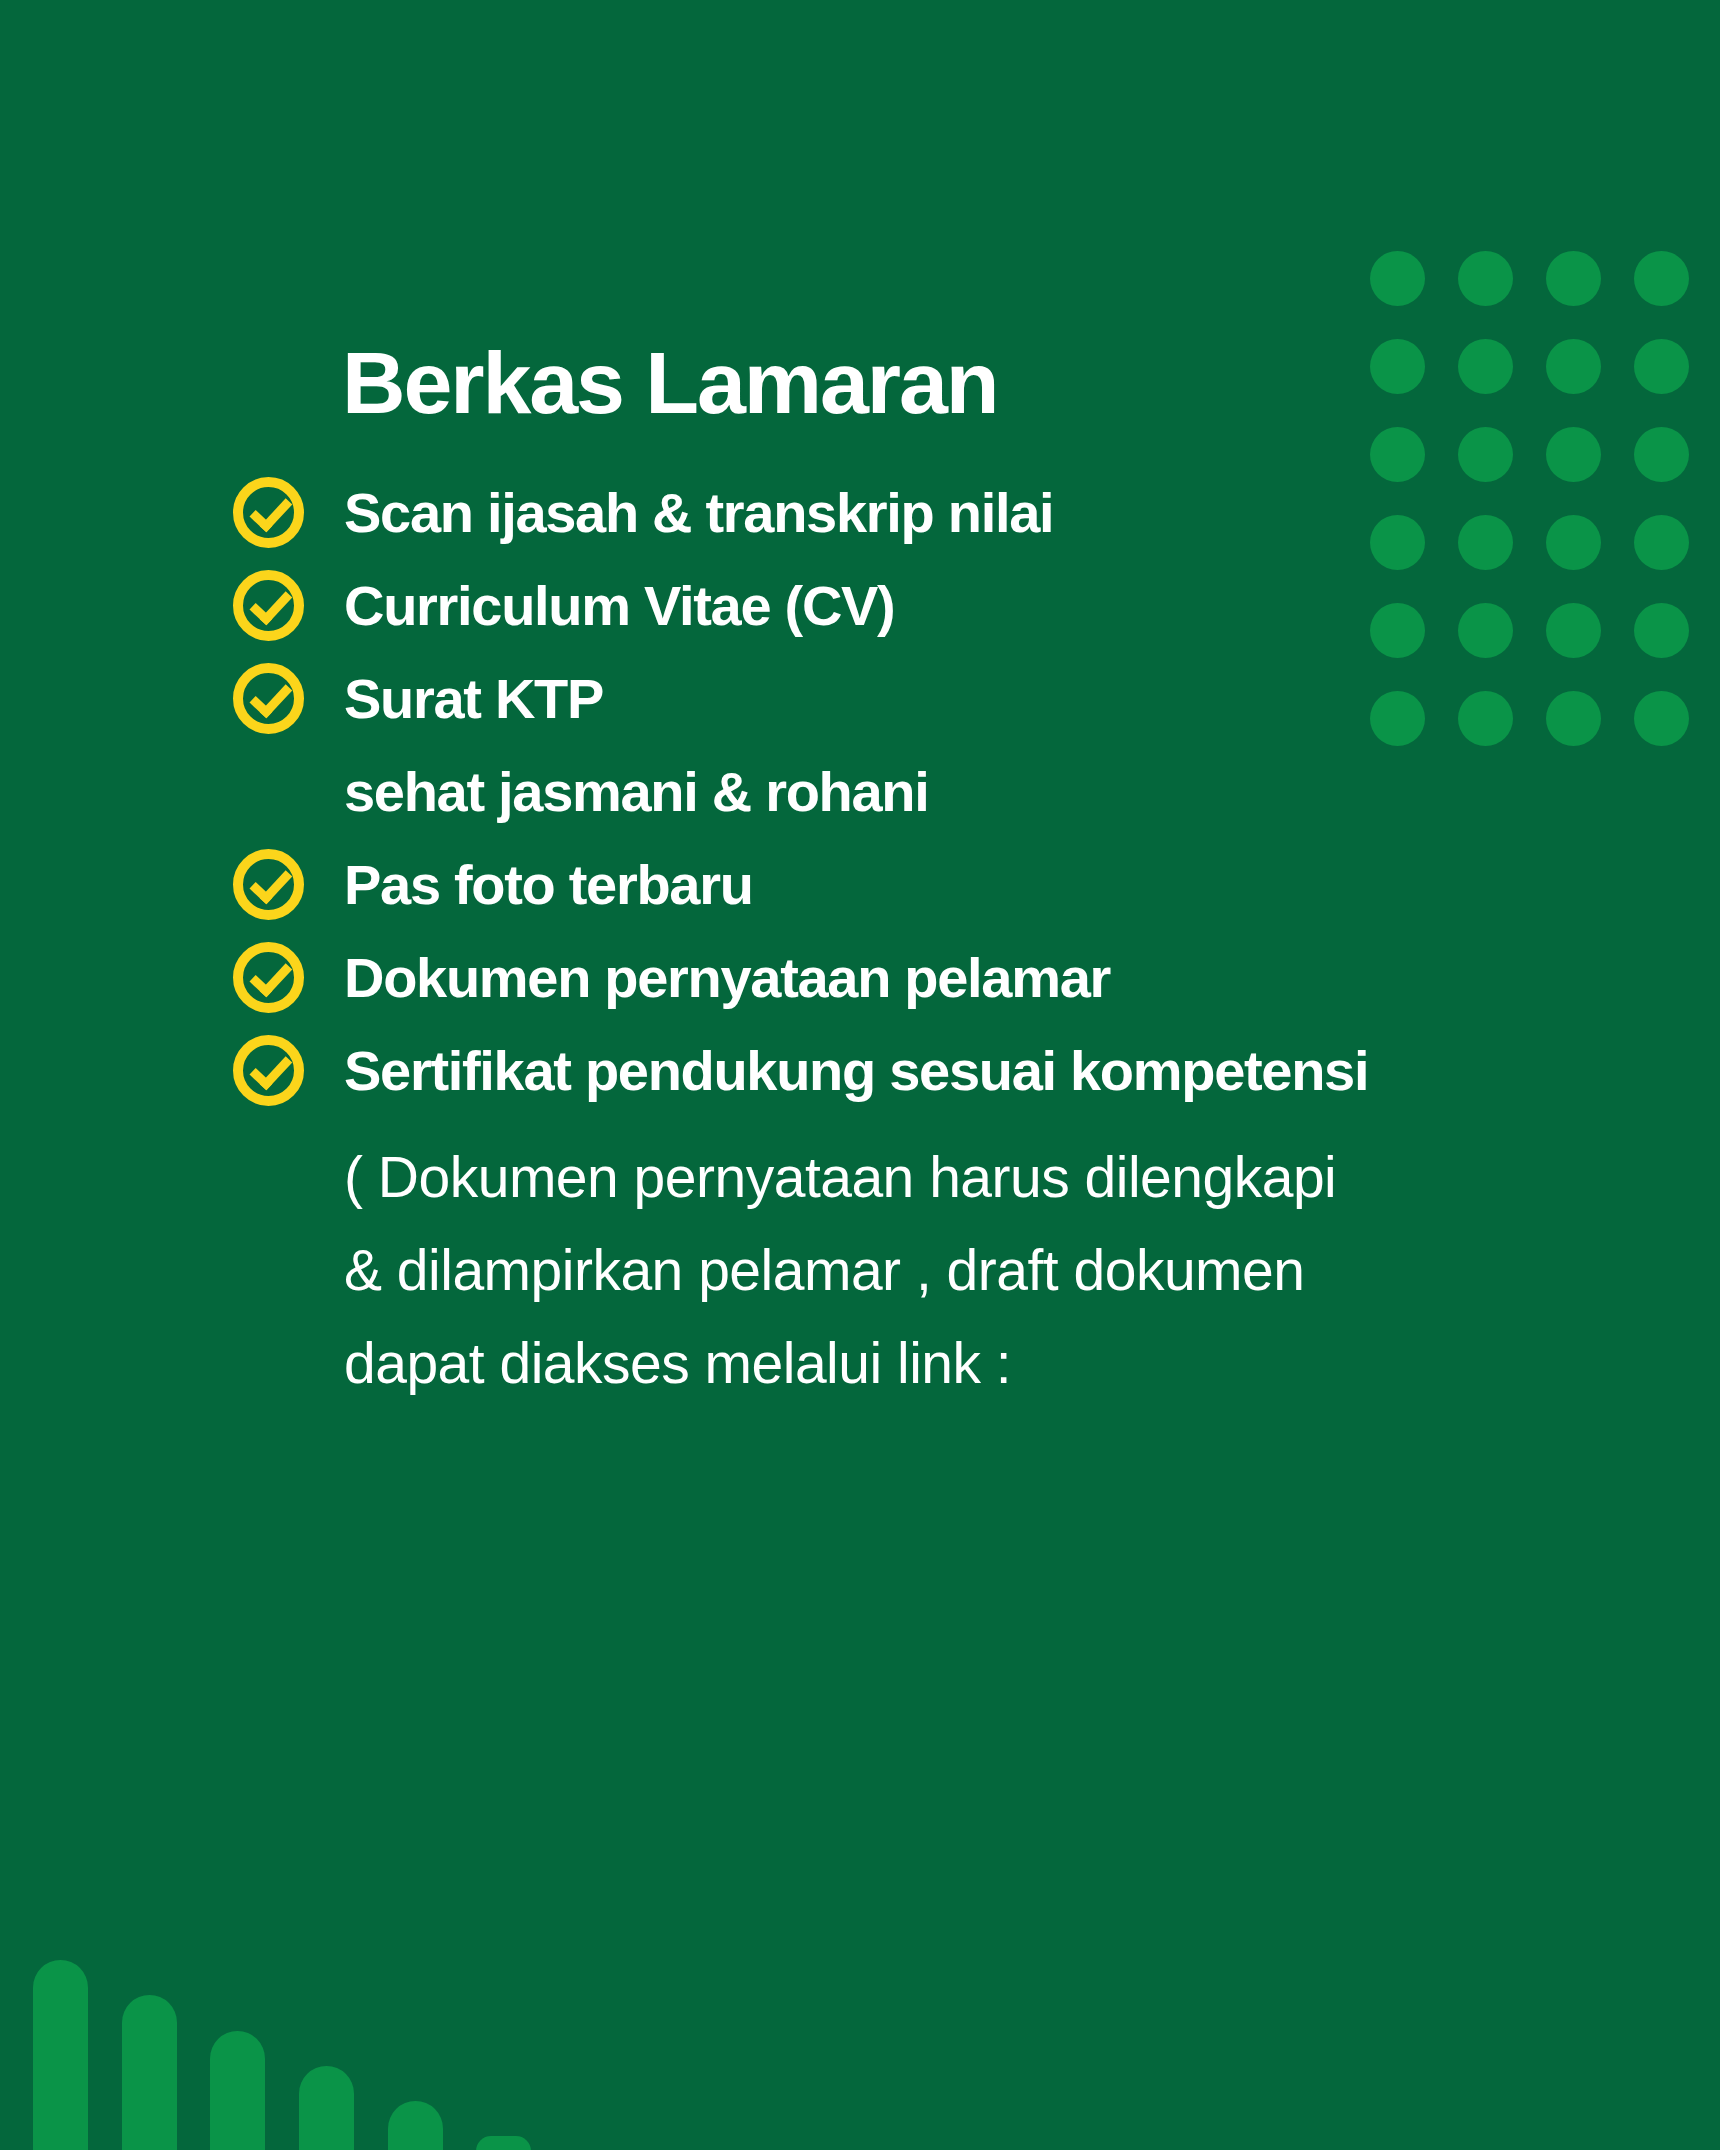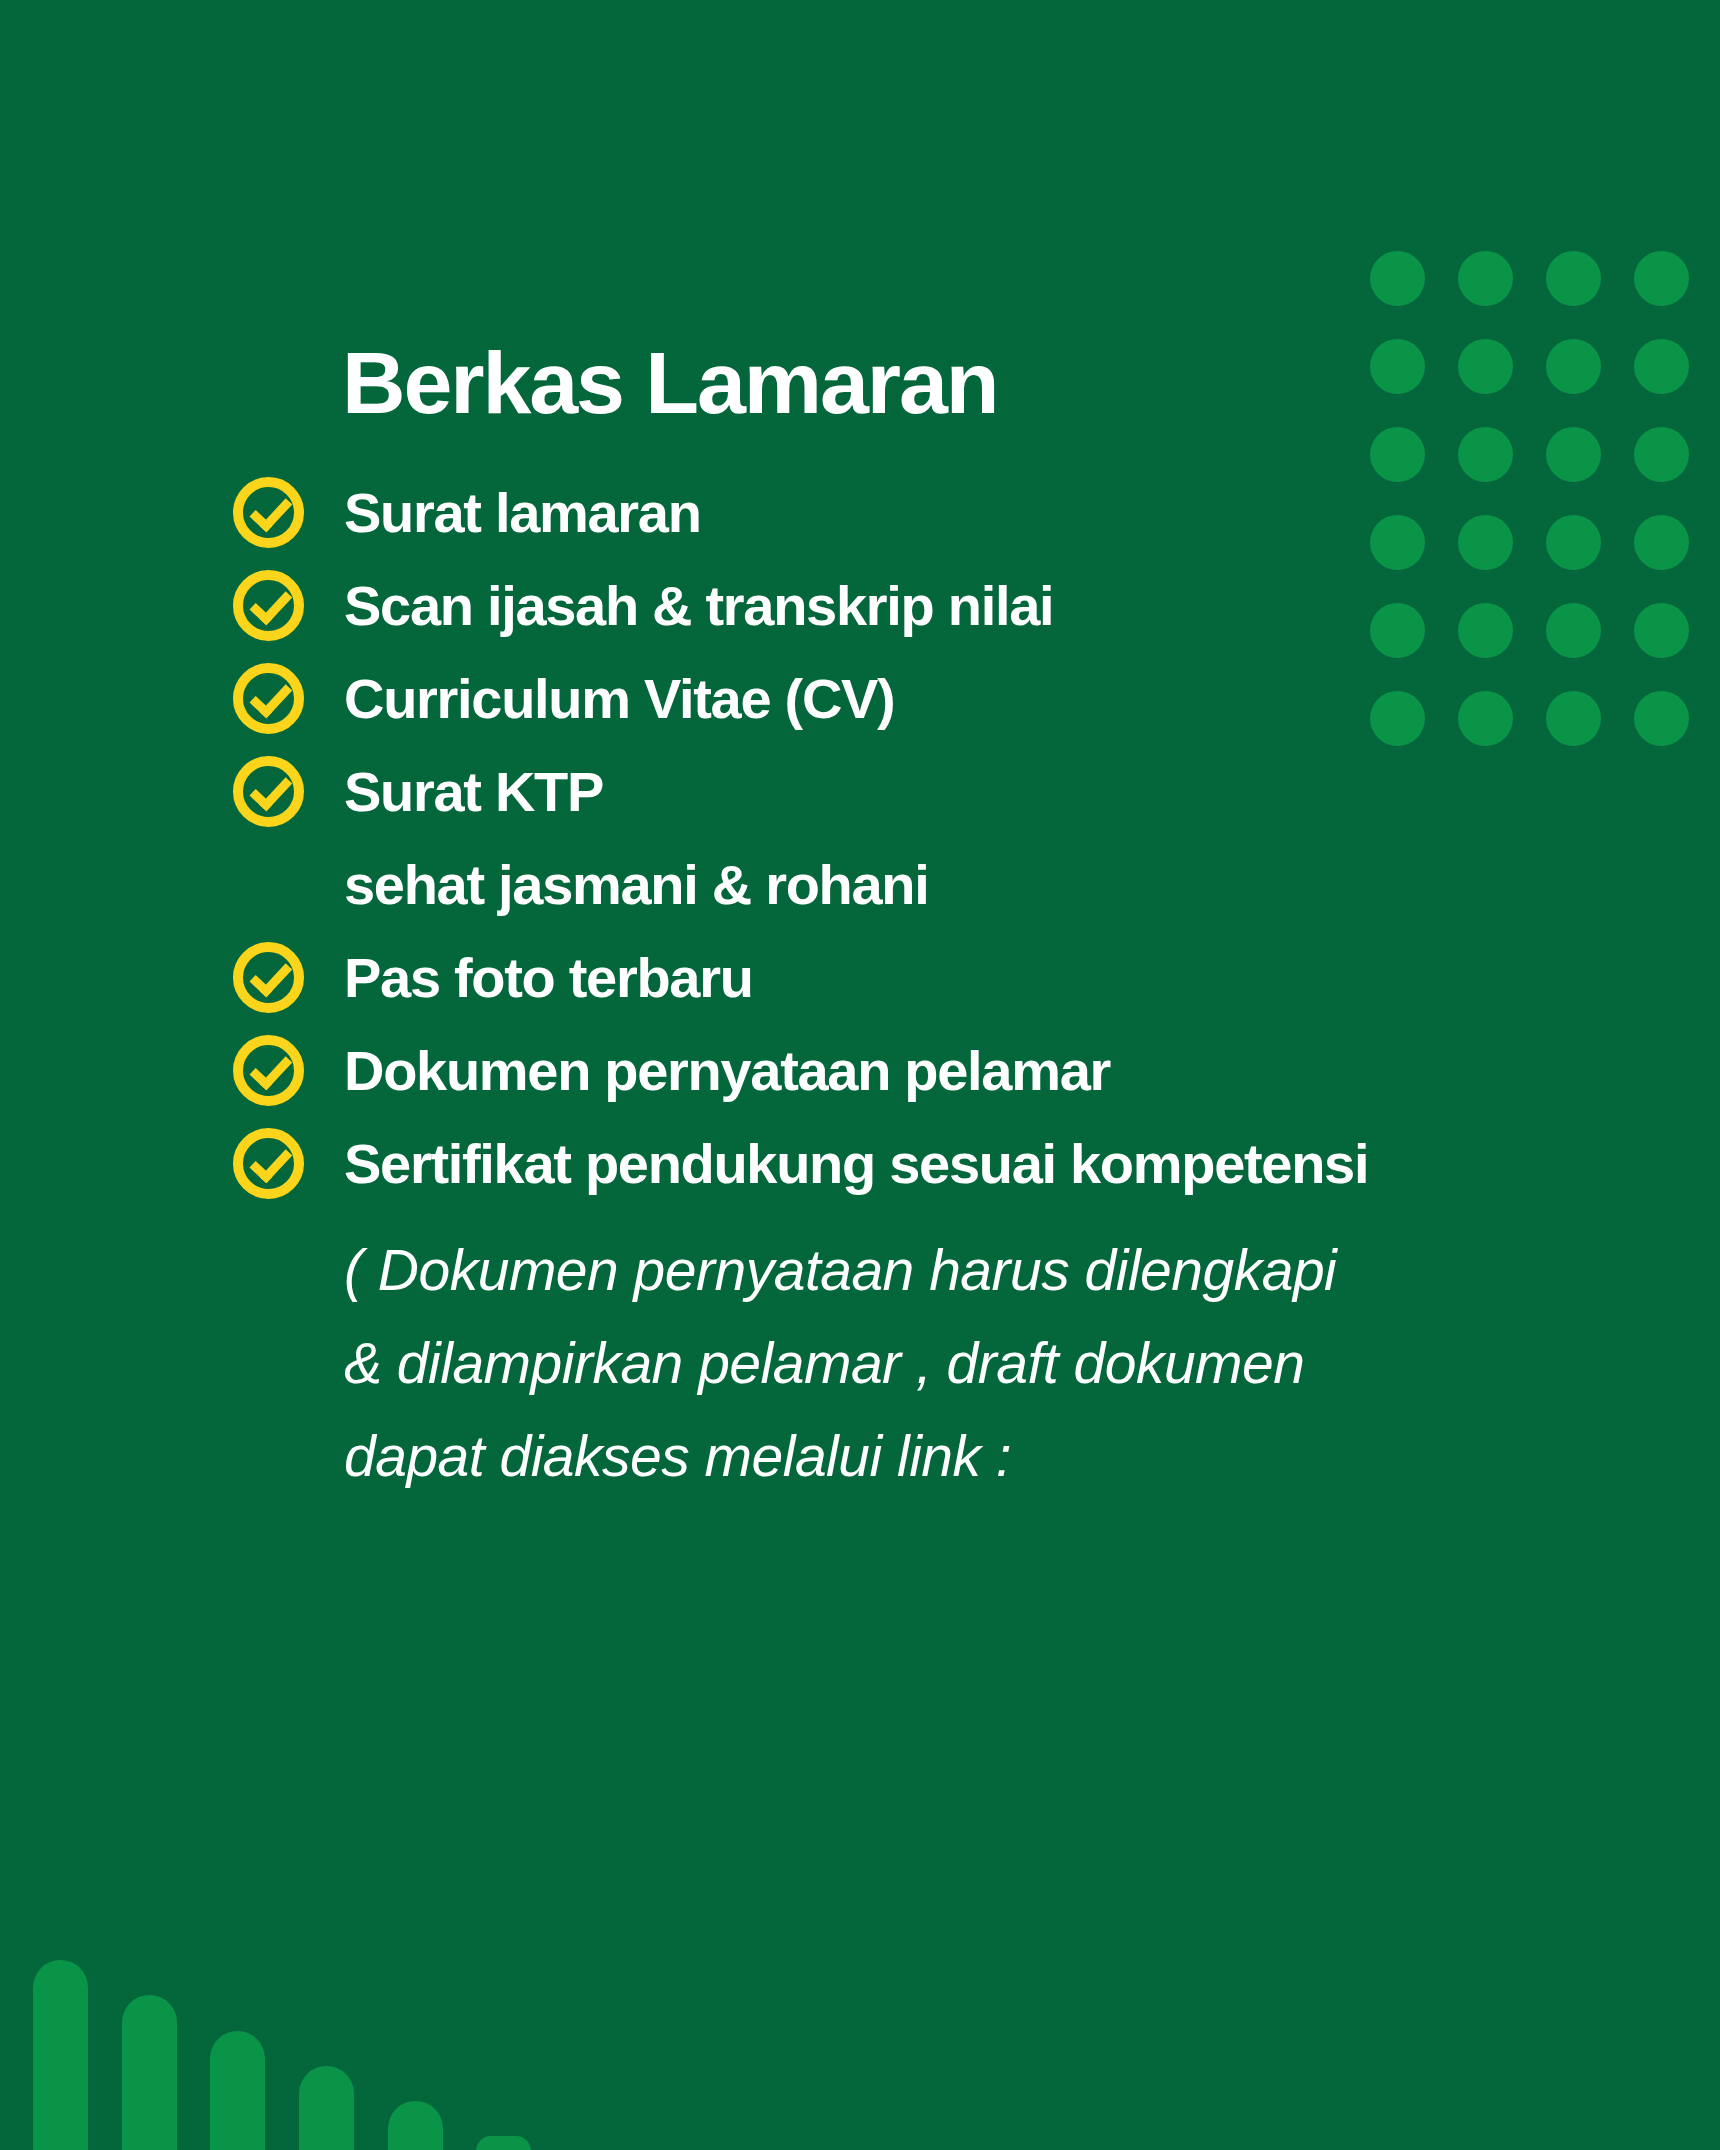--- a/index.html
+++ b/index.html
@@ -73,21 +73,20 @@
   .label {
     color: #FFFFFF;
     font-size: 56px;
     font-weight: bold;
     letter-spacing: -1.3px;
     white-space: nowrap;
     line-height: 1;
   }
   .row.italic .label {
     font-weight: normal;
-    font-style: italic;
     font-size: 57px;
     letter-spacing: -0.5px;
     margin-top: 28px;
   }
   
   .dot-grid {
     position: absolute;
     left: 1370px;
     top: 251px;
     display: grid;
@@ -153,26 +152,20 @@
       <span class="dot"></span>
       <span class="dot"></span>
     <span class="dot"></span>
       <span class="dot"></span>
       <span class="dot"></span>
       <span class="dot"></span>
   </div>
 
   <div class="rows">
 
-    <div class="row">
-      <div class="icon-cell">
-          <span class="check-icon"></span>
-        </div>
-      <span class="label">Surat lamaran</span>
-    </div>
 
     <div class="row">
       <div class="icon-cell">
           <span class="check-icon"></span>
         </div>
       <span class="label">Scan ijasah &amp; transkrip nilai</span>
     </div>
 
     <div class="row">
       <div class="icon-cell">

